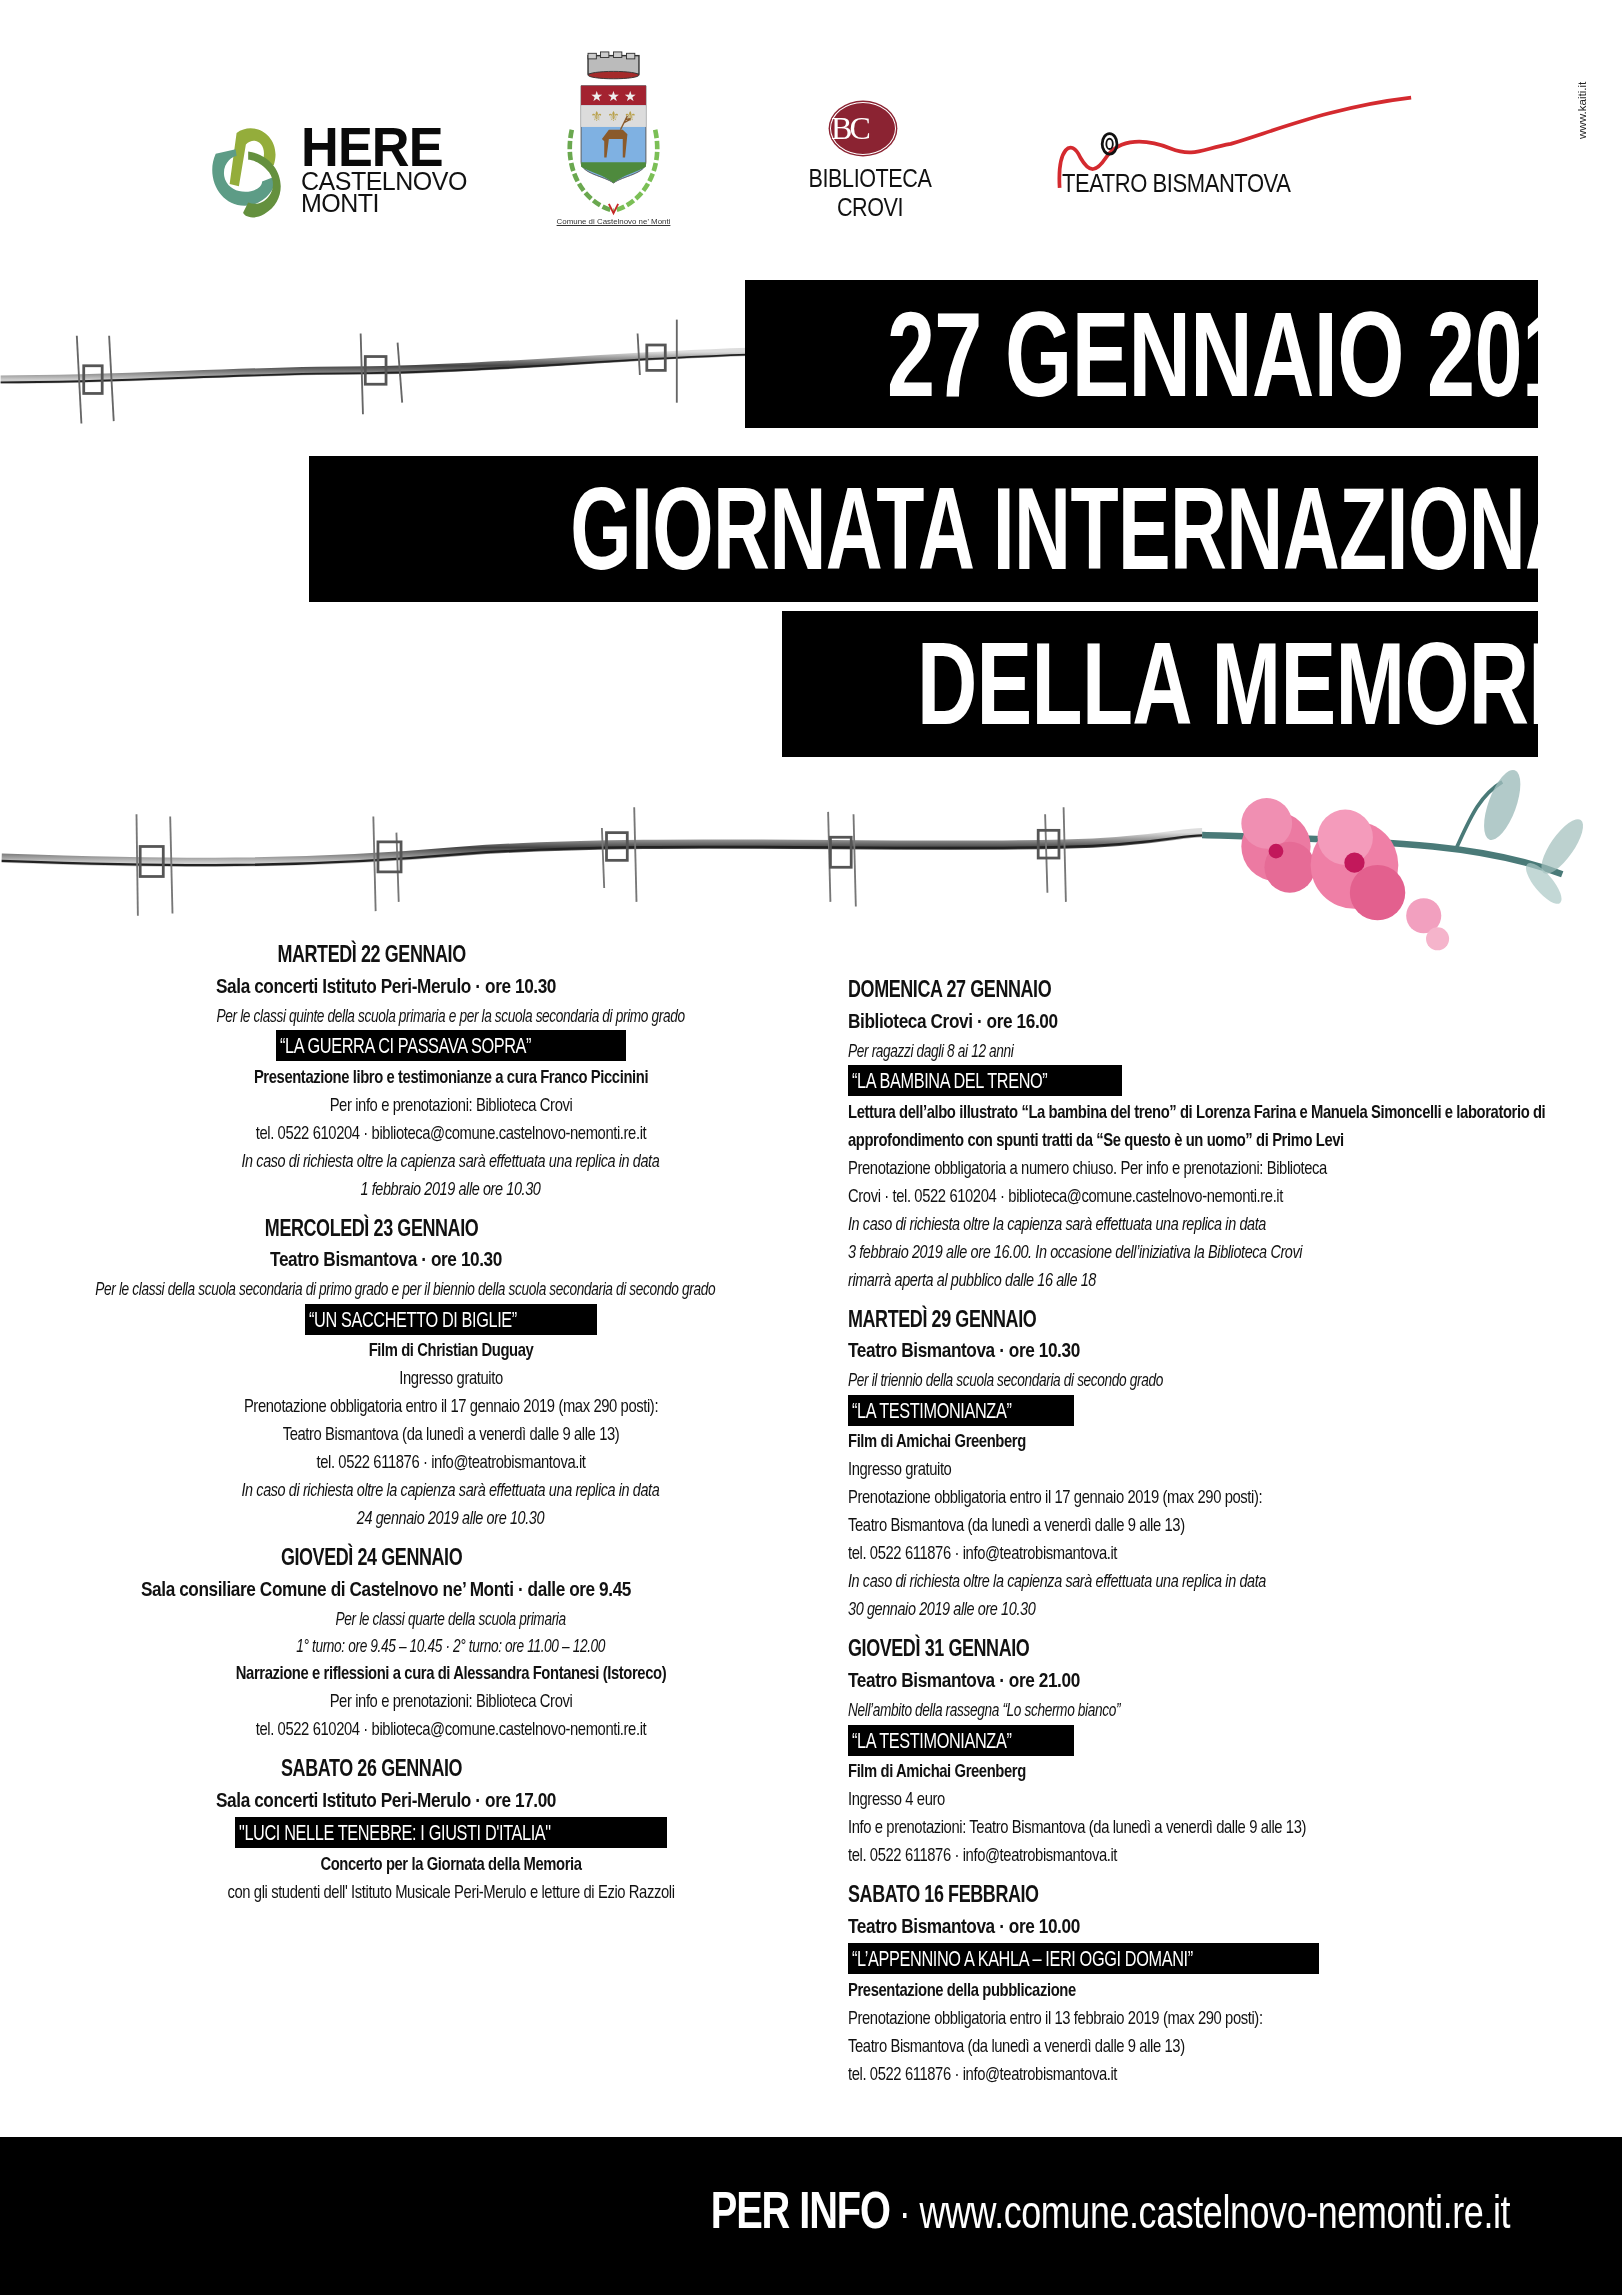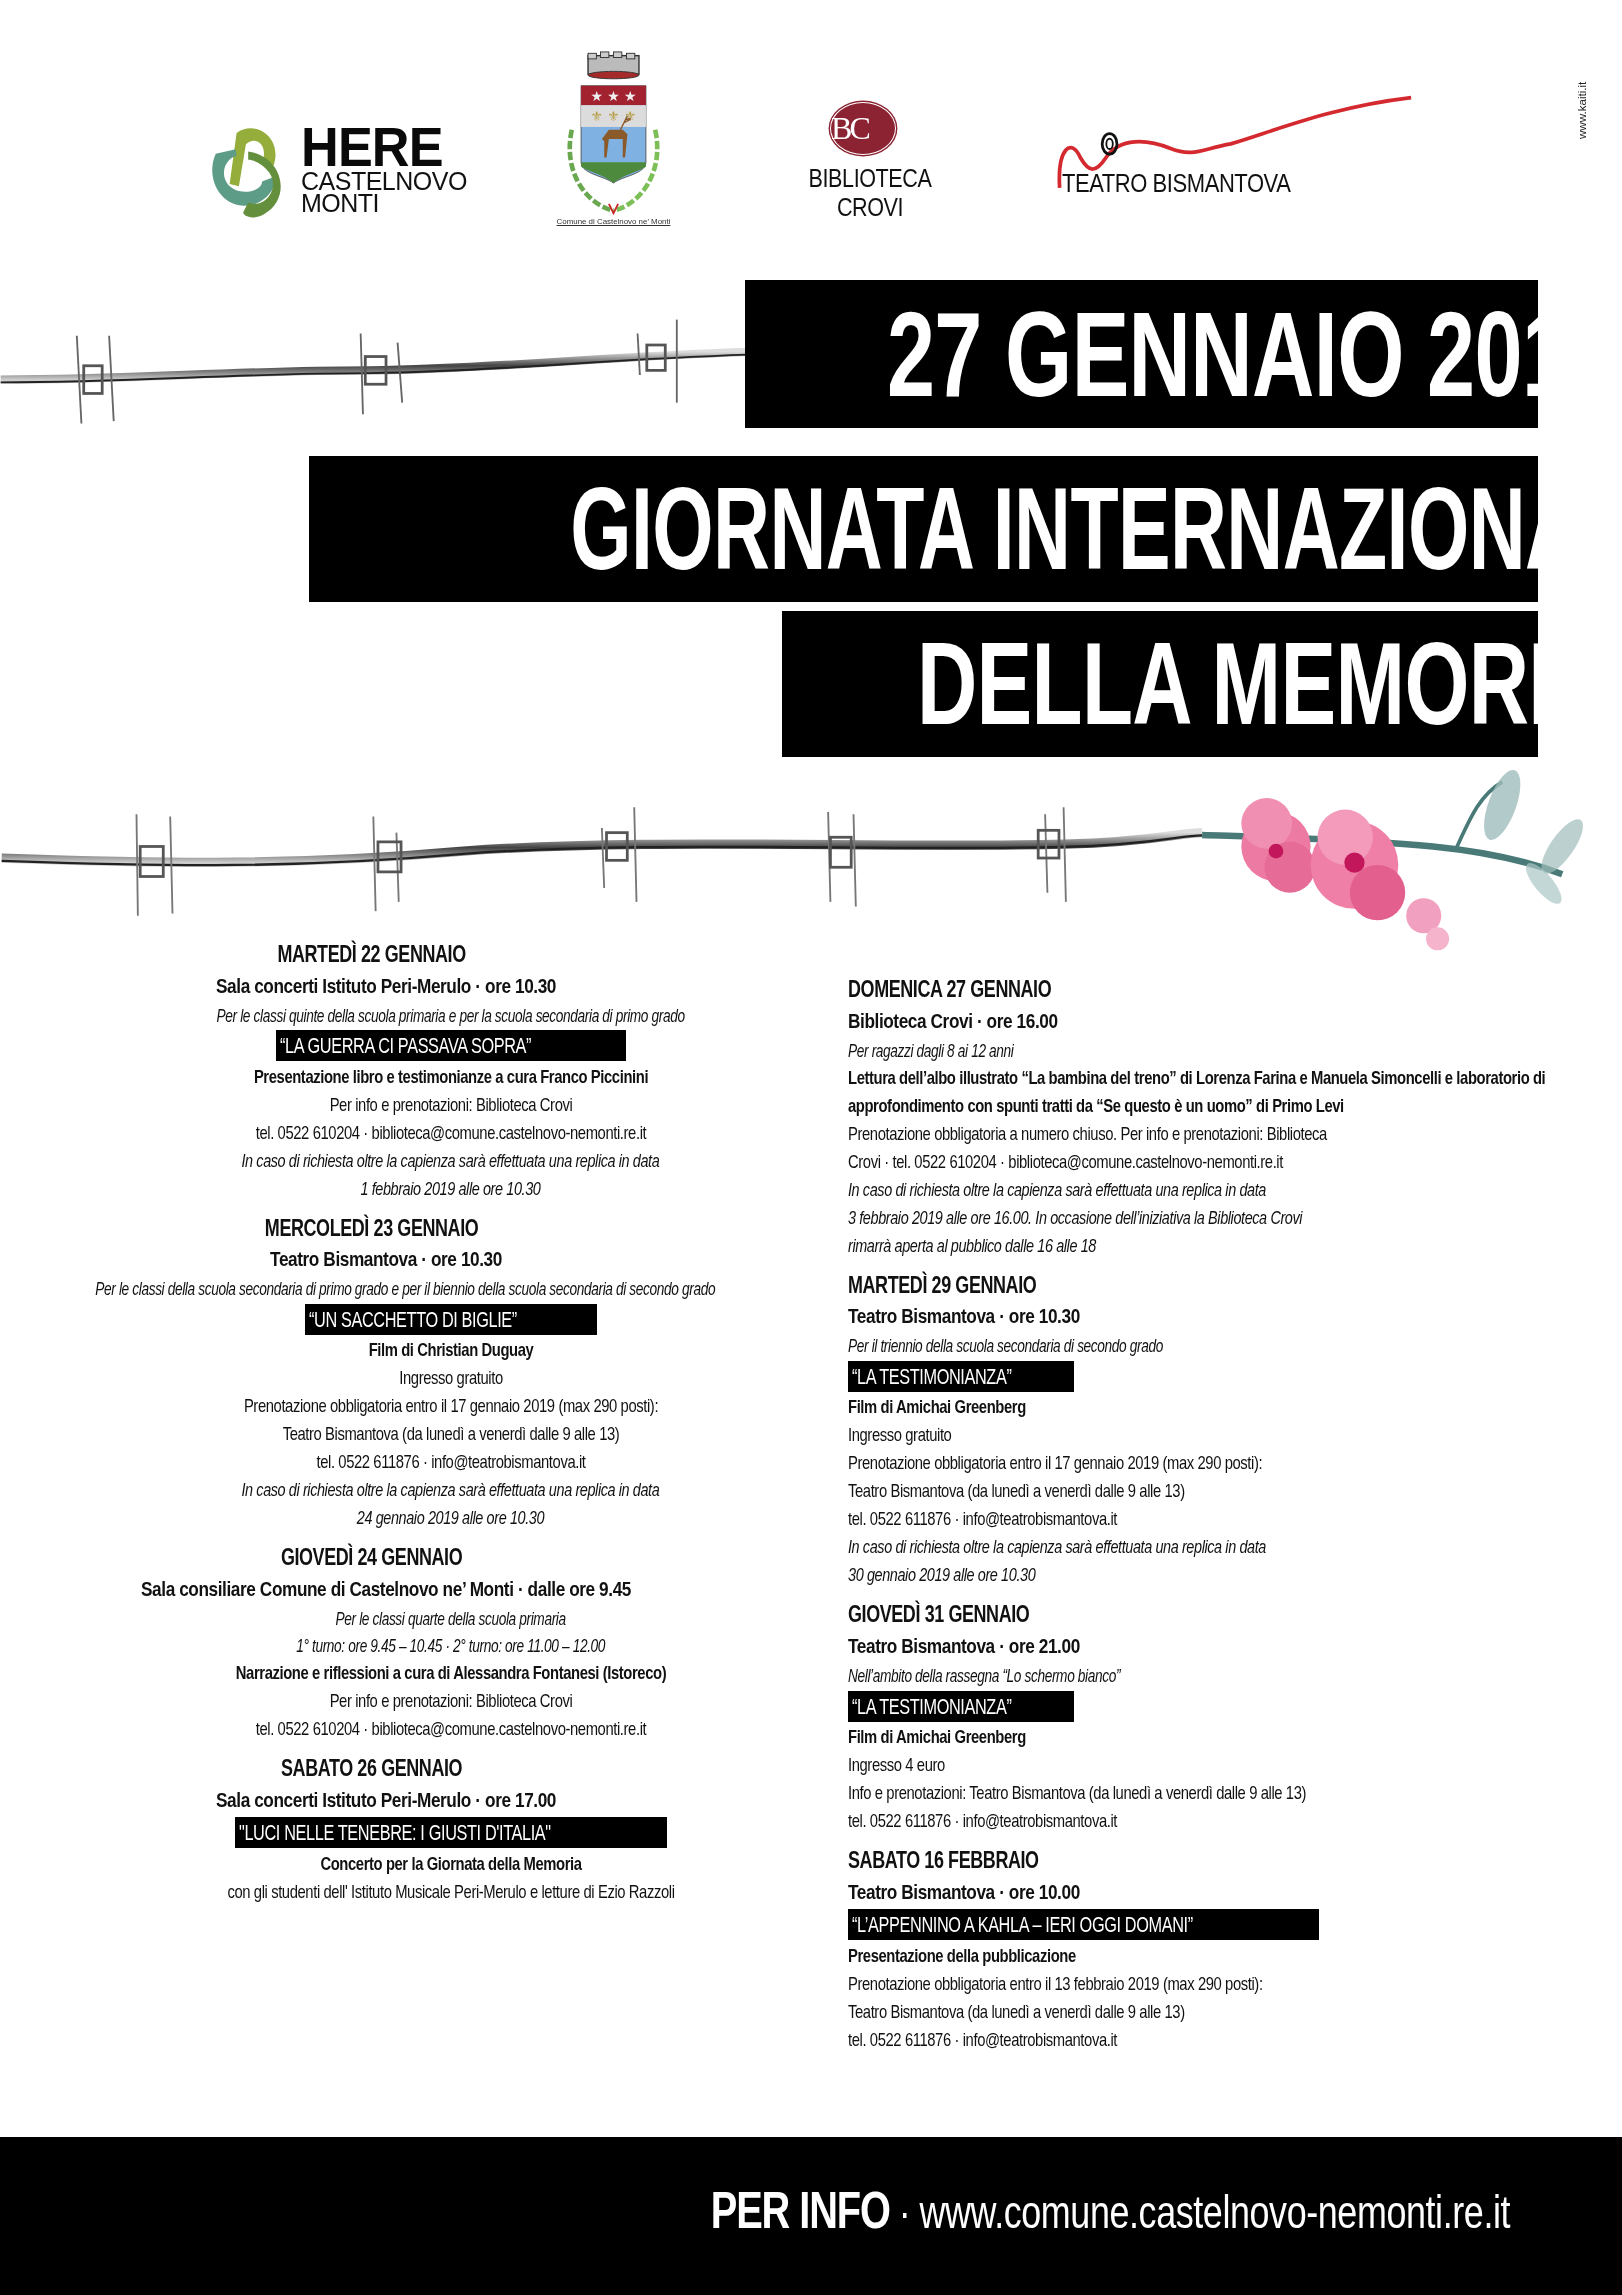--- a/index.html
+++ b/index.html
@@ -227,20 +227,21 @@
     <div class="ev-line">con gli studenti dell' Istituto Musicale Peri-Merulo e letture di Ezio Razzoli</div>
   </div>
 </div>
 
 <div class="col col-right">
 
   <div class="event">
     <div class="ev-date">DOMENICA 27 GENNAIO</div>
     <div class="ev-venue">Biblioteca Crovi · ore 16.00</div>
     <div class="ev-audience">Per ragazzi dagli 8 ai 12 anni</div>
+    <div class="ev-title-wrap"><div class="ev-title"><span>“LA BAMBINA DEL TRENO”</span></div></div>
     <div class="ev-desc" style="width:126%;">Lettura dell’albo illustrato “La bambina del treno” di Lorenza Farina e Manuela Simoncelli e laboratorio di approfondimento con spunti tratti da “Se questo è un uomo” di Primo Levi</div>
     <div class="ev-line">Prenotazione obbligatoria a numero chiuso. Per info e prenotazioni: Biblioteca</div>
     <div class="ev-line">Crovi · tel. 0522 610204 · biblioteca@comune.castelnovo-nemonti.re.it</div>
     <div class="ev-line italic">In caso di richiesta oltre la capienza sarà effettuata una replica in data</div>
     <div class="ev-line italic">3 febbraio 2019 alle ore 16.00. In occasione dell’iniziativa la Biblioteca Crovi</div>
     <div class="ev-line italic">rimarrà aperta al pubblico dalle 16 alle 18</div>
   </div>
 
   <div class="event">
     <div class="ev-date">MARTEDÌ 29 GENNAIO</div>

